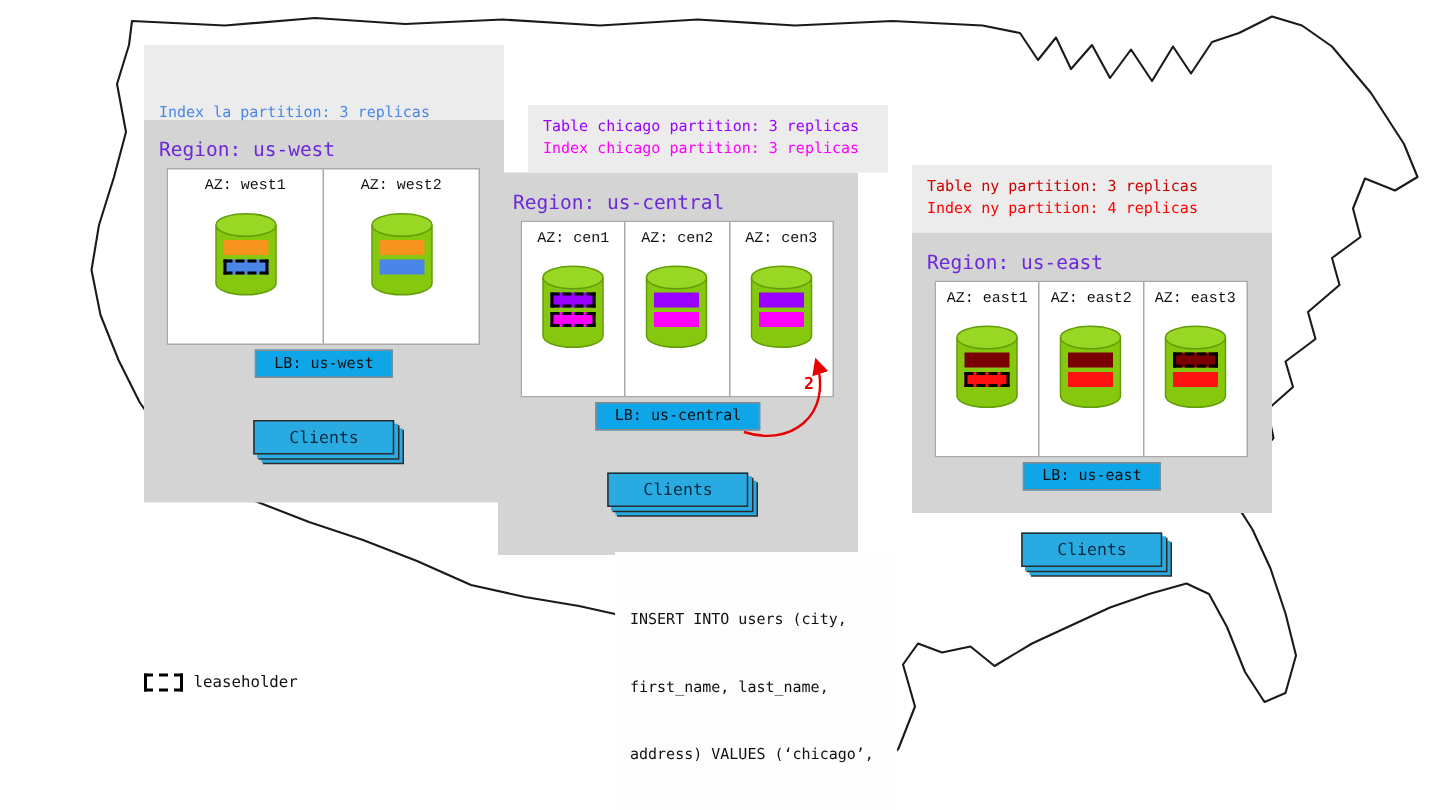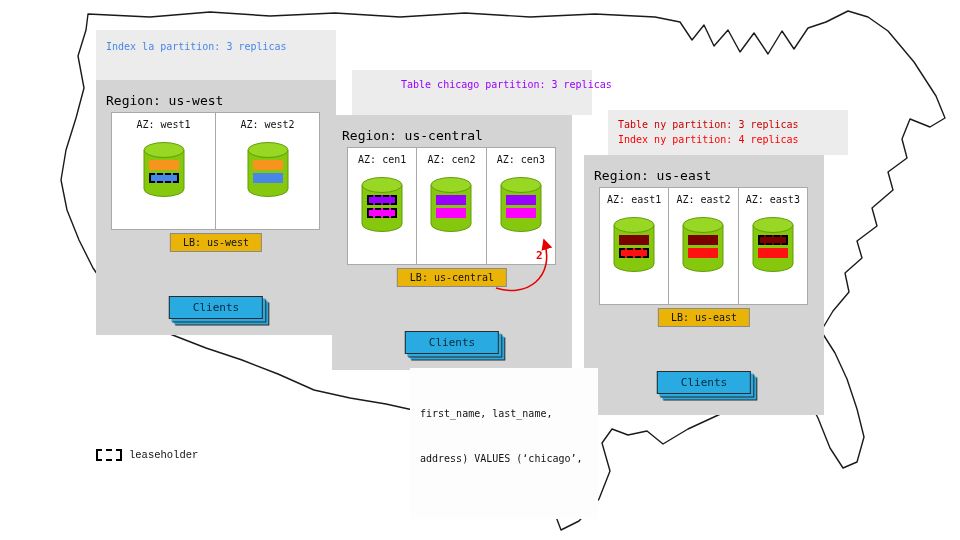--- a/index.html
+++ b/index.html
@@ -3,63 +3,63 @@
 <meta charset="utf-8">
 <style>
   * { margin:0; padding:0; box-sizing:border-box; }
   html,body { width:960px; height:540px; background:#ffffff; overflow:hidden; position:relative;
               font-family:"DejaVu Sans Mono","Liberation Mono",monospace; color:#111; }
   .map { position:absolute; left:0; top:0; z-index:0; pointer-events:none; }
 
   .callout { position:absolute; z-index:2; width:240px; height:50px; background:#ececec;
              padding:9px 10px; font-size:10px; line-height:15px; white-space:nowrap; }
   .panel   { position:absolute; z-index:1; width:240px; background:#d4d4d4; }
-  .region-title { position:absolute; left:10px; top:13px; font-size:13px; letter-spacing:0; color:#000000; }
+  .region-title { position:absolute; left:10px; top:13px; font-size:13px; letter-spacing:0; color:#6d28d9; }
   .az-row  { position:absolute; left:15px; top:32px; width:209px; height:118px;
-             background:#ffffff; border:1px solid #a9a9a9; display:flex; }
+             background:#ffffff; border:1px solid #a9a9a9; display:flex;font-family:Liberation Mono, monospace; }
   .az      { flex:1; border-right:1px solid #a9a9a9; display:flex; flex-direction:column; align-items:center; }
   .az:last-child { border-right:none; }
   .az-label { margin-top:6px; font-size:10px; white-space:nowrap; }
   .cyl     { position:relative; width:44px; height:58px; margin-top:11px; }
   .bar     { position:absolute; left:7px; width:30px; height:10px; }
   .bar.b0  { top:19px; }
   .bar.b1  { top:32px; }
   .bar.leaseholder { border:2px dashed #000; }
-  .lb      { position:absolute; left:50%; transform:translateX(-50%); top:153px; background:#eab308;
+  .lb      { position:absolute; left:50%; transform:translateX(-50%); top:153px; background:#0ea5e9;
              border:1px solid #8a8a8a; padding:3px 12px; font-size:10px; white-space:nowrap; }
   .clients { position:absolute; left:50%; transform:translateX(-50%); top:200px;
              background:#29abe2; border:1px solid #2b2b2b; padding:4px 23px; font-size:11px;
              color:#05293c; white-space:nowrap;
              box-shadow: 2.5px 2.5px 0 0 #29abe2, 3.5px 3.5px 0 0 #2b2b2b,
-                         5.5px 5.5px 0 0 #29abe2, 6.5px 6.5px 0 0 #2b2b2b; margin-top: 16px; }
+                         5.5px 5.5px 0 0 #29abe2, 6.5px 6.5px 0 0 #2b2b2b; }
   .sql     { position:absolute; z-index:2; left:410px; top:368px; width:188px; background:#fdfdfd;
              padding:8px 10px; font-size:10px; line-height:15px; white-space:pre; }
   .legend  { position:absolute; z-index:2; left:96px; top:449px; display:flex; align-items:center;
-             gap:7px; font-size:10.5px;font-family:Liberation Mono, monospace; }
+             gap:7px; font-size:10.5px; }
   .legend-swatch { display:inline-block; width:26px; height:12px; border:2px dashed #000; background:transparent; }
   .arrow   { position:absolute; z-index:3; }
   .step    { position:absolute; z-index:3; left:536px; top:249px; color:#e60000; font-size:11px; font-weight:bold; }
 </style>
 </head>
 <body>
 
 <svg class="map" width="960" height="540" viewBox="0 0 960 540">
   <path d="M88 14 L150 17 L210 12 L270 16 L335 13 L400 17 L465 13 L530 17 L595 14 L655 17
            L680 22 L692 40 L704 25 L714 46 L728 30 L740 52 L754 33 L768 54 L782 31 L794 49 L808 28
            L826 22 L848 11 L868 17 L888 31 L914 62 L936 96 L945 118 L930 127 L910 119
            L902 139 L907 158 L888 172 L893 190 L872 208 L877 226 L857 241 L862 258 L845 273 L849 292
            L833 311 L821 331 L835 353 L847 379 L857 409 L864 437 L857 462 L843 468 L830 448 L818 418 L806 396 L791 389
            L766 396 L740 405 L714 417 L688 429 L663 444 L647 431 L628 435 L612 429
            L602 443 L610 471 L599 499 L579 521 L561 530 L552 506 L536 478 L513 456 L489 442
            L456 426 L422 412 L386 404 L350 398 L314 390 L278 374 L242 360 L206 348 L170 334
            L139 316 L111 294 L93 268 L79 240 L67 210 L61 180 L66 150 L76 118 L84 88 L78 56 L86 30 Z" fill="none" stroke="#1a1a1a" stroke-width="1.4" stroke-linejoin="round"></path>
 </svg>
 
 <div class="callout" style="left:96px;top:30px">
-  <div style="color: rgb(74, 134, 232);">Index la partition: 3 replicas</div>
+  <div style="color: rgb(74, 134, 232); margin-top: 29px;">Index la partition: 3 replicas</div>
 </div>
 <div class="panel" style="left:96px;top:80px;height:255px">
   <div class="region-title">Region: us-west</div>
   <div class="az-row">
     <div class="az">
       <div class="az-label">AZ: west1</div>
       <div class="cyl">
         <svg width="44" height="58" viewBox="0 0 44 58">
           <path d="M2 9 V48 A20 7.5 0 0 0 42 48 V9" fill="#85c80d" stroke="#639c0a" stroke-width="1"></path>
           <ellipse cx="22" cy="9" rx="20" ry="7.5" fill="#98d724" stroke="#639c0a" stroke-width="1"></ellipse>
@@ -78,21 +78,22 @@
         <div class="bar b0" style="background: rgb(247, 148, 29);"></div>
         <div class="bar b1" style="background: rgb(74, 134, 232);"></div>
       </div>
     </div>
   </div>
   <div class="lb">LB: us-west</div>
   <div class="clients">Clients</div>
 </div>
 
 <div class="callout" style="left:352px;top:70px;height:45px;padding-top:7px">
-  <div style="color: rgb(153, 0, 255); margin-left: 39px;">Table chicago partition: 3 replicas</div>
+  <div style="color: rgb(153, 0, 255);">Table chicago partition: 3 replicas</div>
+  <div style="color: rgb(255, 0, 255);">Index chicago partition: 3 replicas</div>
 </div>
 <div class="panel" style="left:332px;top:115px;height:255px">
   <div class="region-title">Region: us-central</div>
   <div class="az-row">
     <div class="az">
       <div class="az-label">AZ: cen1</div>
       <div class="cyl">
         <svg width="44" height="58" viewBox="0 0 44 58">
           <path d="M2 9 V48 A20 7.5 0 0 0 42 48 V9" fill="#85c80d" stroke="#639c0a" stroke-width="1"></path>
           <ellipse cx="22" cy="9" rx="20" ry="7.5" fill="#98d724" stroke="#639c0a" stroke-width="1"></ellipse>
@@ -135,21 +136,21 @@
     </marker>
   </defs>
   <path d="M14 62 C44 72 74 52 62 14" fill="none" stroke="#e60000" stroke-width="1.6" marker-end="url(#ah)"></path>
 </svg>
 <div class="step">2</div>
 
 <div class="callout" style="left:608px;top:110px;height:45px;padding-top:7px">
   <div style="color: rgb(204, 0, 0);">Table ny partition: 3 replicas</div>
   <div style="color: rgb(255, 0, 0);">Index ny partition: 4 replicas</div>
 </div>
-<div class="panel" style="left:584px;top:155px;height:260px">
+<div class="panel" style="left:608px;top:155px;height:187px">
   <div class="region-title">Region: us-east</div>
   <div class="az-row">
     <div class="az">
       <div class="az-label">AZ: east1</div>
       <div class="cyl">
         <svg width="44" height="58" viewBox="0 0 44 58">
           <path d="M2 9 V48 A20 7.5 0 0 0 42 48 V9" fill="#85c80d" stroke="#639c0a" stroke-width="1"></path>
           <ellipse cx="22" cy="9" rx="20" ry="7.5" fill="#98d724" stroke="#639c0a" stroke-width="1"></ellipse>
         </svg>
         <div class="bar b0" style="background: rgb(123, 0, 0);"></div>
@@ -177,20 +178,21 @@
         <div class="bar b0 leaseholder" style="background: rgb(123, 0, 0);"></div>
         <div class="bar b1" style="background: rgb(255, 17, 17);"></div>
       </div>
     </div>
   </div>
   <div class="lb">LB: us-east</div>
   <div class="clients">Clients</div>
 </div>
 
 <div class="sql">
+  <div>INSERT INTO users (city,</div>
   <div>first_name, last_name,</div>
   <div>address) VALUES (‘chicago’,</div>
   
   
 </div>
 
 <div class="legend">
   <span class="legend-swatch"></span>
   <span>leaseholder</span>
 </div>

